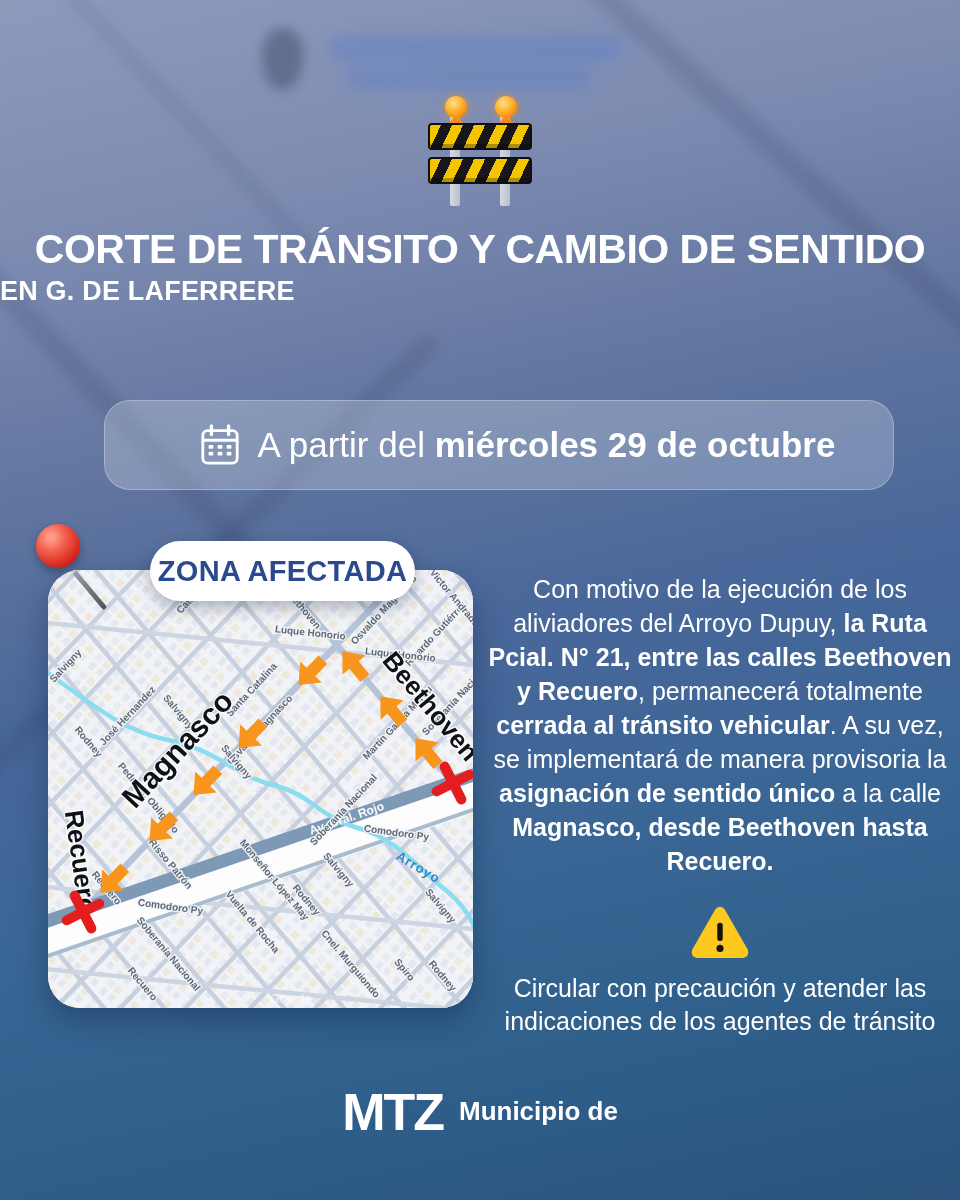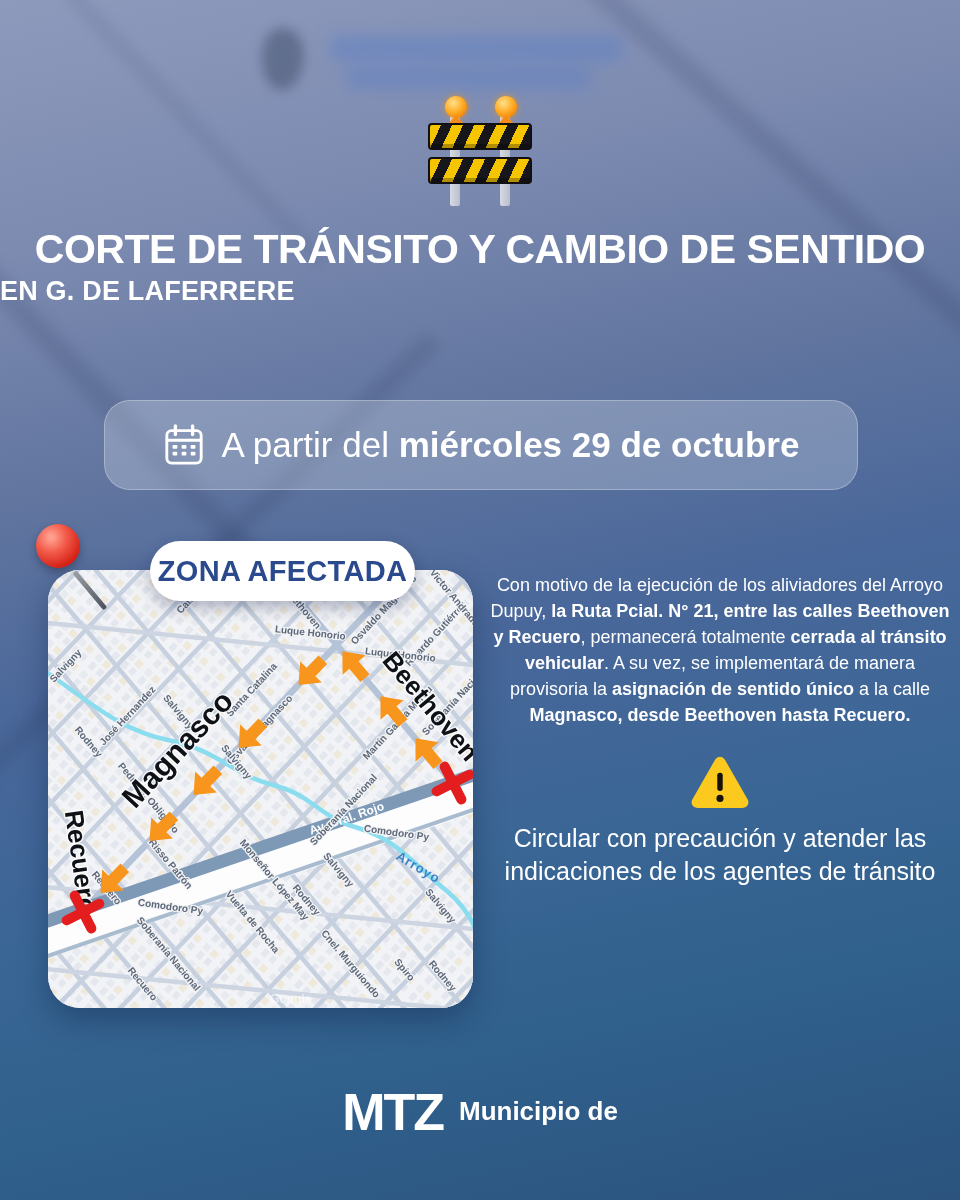--- a/index.html
+++ b/index.html
@@ -26,21 +26,21 @@
   .cone.c1{left:20px;} .cone.c2{left:70px;}
   .bar{position:absolute;left:0;width:104px;height:27px;border:2.5px solid #101014;border-radius:4px;box-sizing:border-box;
     background:repeating-linear-gradient(115deg,#f5c600 0 10px,#17171b 10px 20px);box-shadow:inset 0 -4px 0 rgba(0,0,0,.28);}
   .bar.b1{top:27px;} .bar.b2{top:61px;}
   
   .title{position:absolute;left:0;top:227px;width:960px;text-align:center;color:#fff;font-size:41px;font-weight:800;letter-spacing:-.5px;line-height:1.1;}
   .subtitle{position:absolute;left:0;top:276px;width:960px;text-align:left;color:#fff;font-size:27px;font-weight:800;letter-spacing:.2px;}
   
   .date-pill{position:absolute;left:104px;top:400px;width:752px;height:88px;border-radius:26px;
     background:rgba(246,249,255,.24);border:1px solid rgba(255,255,255,.28);
-    display:flex;align-items:center;justify-content:center;gap:17px;color:#fff;}
+    display:flex;align-items:center;justify-content:center;gap:17px;color:#fff;padding-left:36px;}
   .date-text{font-size:35px;font-weight:400;white-space:nowrap;}
   .b{font-weight:700;}
   
   .map-card{position:absolute;left:48px;top:570px;width:425px;height:438px;border-radius:32px;overflow:hidden;
     background:#f2f3f6;box-shadow:0 12px 30px rgba(10,25,60,.35);z-index:2;}
   .zona-pill{position:absolute;left:150px;top:541px;width:265px;height:60px;border-radius:30px;background:#fff;
     box-shadow:0 6px 16px rgba(18,32,74,.32);display:flex;align-items:center;justify-content:center;z-index:5;}
   .zona-pill span{color:#2a4a8d;font-size:29px;font-weight:800;letter-spacing:.3px;}
   .pin-needle{position:absolute;left:72px;top:572px;width:5px;height:48px;background:linear-gradient(180deg,#9aa0a8,#4e535b);transform:rotate(-40deg);transform-origin:top center;z-index:6;border-radius:2px;}
   .pin-ball{position:absolute;left:36px;top:524px;width:44px;height:44px;border-radius:50%;z-index:7;
@@ -51,21 +51,21 @@
   .ave-label{font-family:"Liberation Sans",sans-serif;font-size:12px;font-weight:700;fill:#fff;text-anchor:middle;}
   .stream-label{font-family:"Liberation Sans",sans-serif;font-size:13px;font-weight:700;fill:#3e82c6;text-anchor:middle;letter-spacing:1px;}
   .attribution{font-family:"Liberation Sans",sans-serif;font-size:12px;font-weight:700;fill:#fff;opacity:.55;}
   .grid{stroke:#c6d0de;stroke-width:4.5;fill:none;}
   .grid-major{stroke:#b4c3d7;stroke-width:6.5;fill:none;}
   .h-street{stroke:#ccd5e1;stroke-width:4.5;fill:none;}
   .arrow{fill:#f8951d;}
   .xmark{stroke:#e41e1e;stroke-width:10;stroke-linecap:round;fill:none;}
   
   .right-col{position:absolute;left:488px;top:572px;width:464px;text-align:center;color:#fff;}
-  .body-text{margin:0;font-size:18px;line-height:26px;font-weight:400;}
+  .body-text{margin:0;font-size:25px;line-height:34px;font-weight:400;}
   .warning-wrap{margin-top:26px;display:flex;justify-content:center;}
   .caution{margin:12px 0 0 0;font-size:25px;line-height:33px;font-weight:400;}
   
   .footer{position:absolute;left:0;top:1082px;width:960px;display:flex;align-items:center;justify-content:center;gap:16px;color:#fff;}
   .mtz{font-size:52px;font-weight:800;letter-spacing:-2px;}
   .logo-stack{text-align:left;line-height:1.04;}
   .logo-stack .l1{font-size:26px;font-weight:700;}
   .logo-stack .l2{font-size:34px;font-weight:800;letter-spacing:-.5px;}
 </style>
 </head>

